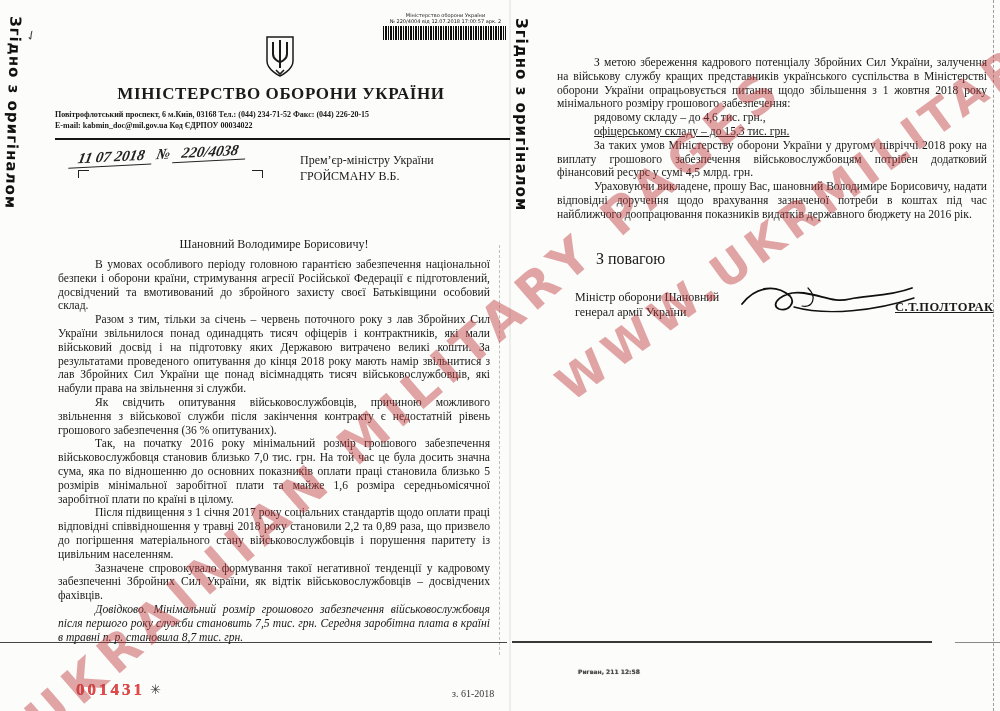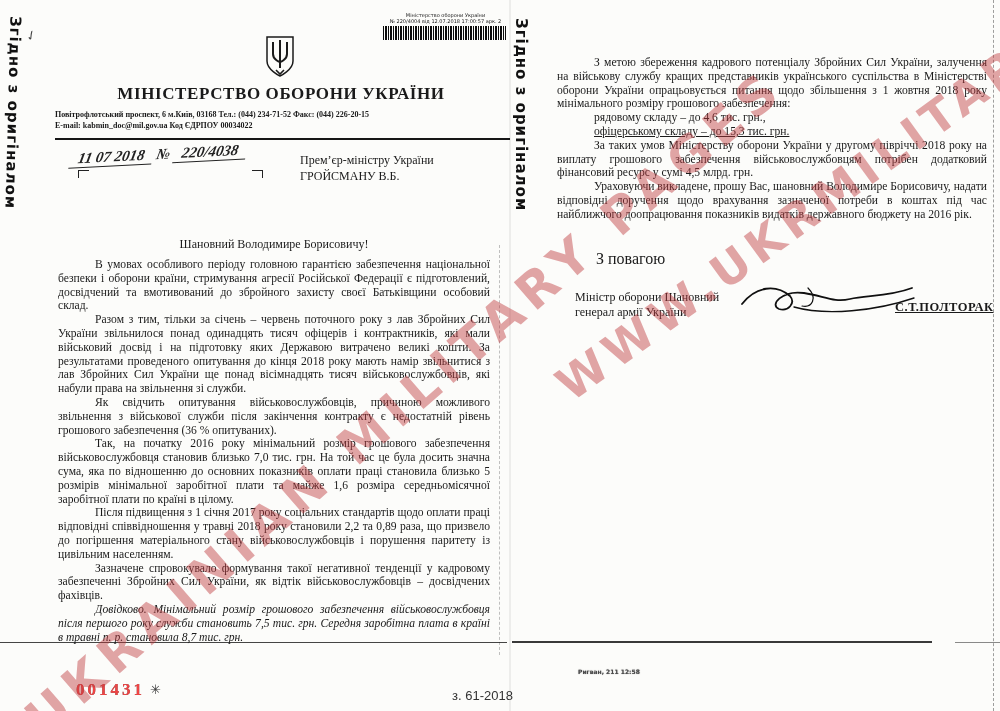--- a/index.html
+++ b/index.html
@@ -26,21 +26,21 @@
   .salut{font-size:12px;text-align:center;}
   .recipient{font-size:12px;line-height:16px;}
   .sig-label{font-size:12px;line-height:15px;}
   .sig-name{font-size:12.5px;font-weight:bold;letter-spacing:.5px;text-decoration:underline;}
   .closing{font-size:16px;}
   .corner{width:10px;height:7px;}
   .corner.l{border-left:1.6px solid #222;border-top:1.6px solid #222;}
   .corner.r{border-right:1.6px solid #222;border-top:1.6px solid #222;}
   .stampnum{font-family:Liberation Serif, serif;font-weight:bold;font-size:17px;
             letter-spacing:3px;color:#ef4444;text-shadow:0 0 .6px #555;}
-  .docode{font-family:Liberation Sans, sans-serif;font-size:13px;color:#333;}
+  .docode{font-family:Liberation Serif, serif;font-size:10px;color:#333;}
   .tinynote{font-family:"DejaVu Sans",sans-serif;font-size:6px;font-weight:bold;color:#4a4a4a;text-shadow:0 0 1px #777;}
   .wm{font-family:"DejaVu Sans",sans-serif;font-weight:bold;color:#bf3a3e;opacity:.45;
       white-space:nowrap;transform-origin:0 0;}
   .dashv{border-left:1px dashed #777;}
   .fold{width:2px;background:rgba(0,0,0,.06);}
   .tick{font-size:13px;color:#222;transform:rotate(-28deg);opacity:.85;}
 </style>
 </head>
 <body>
 

